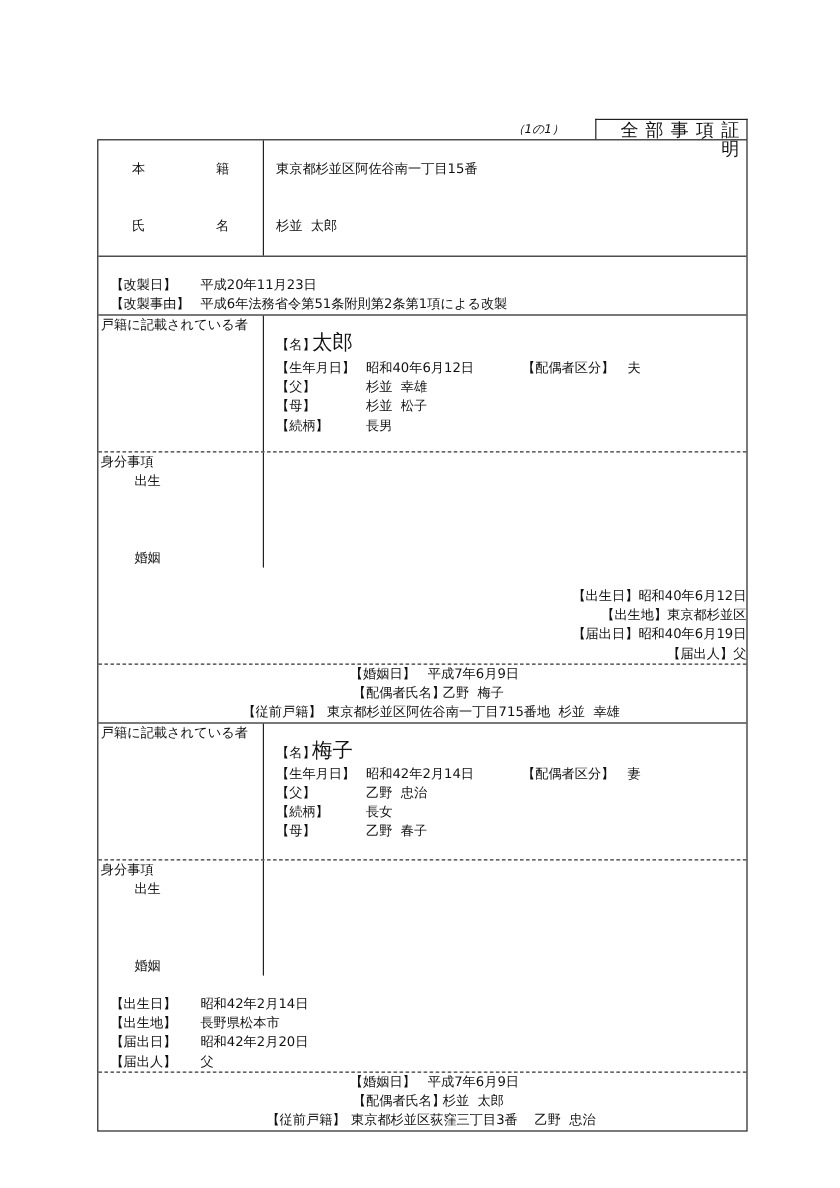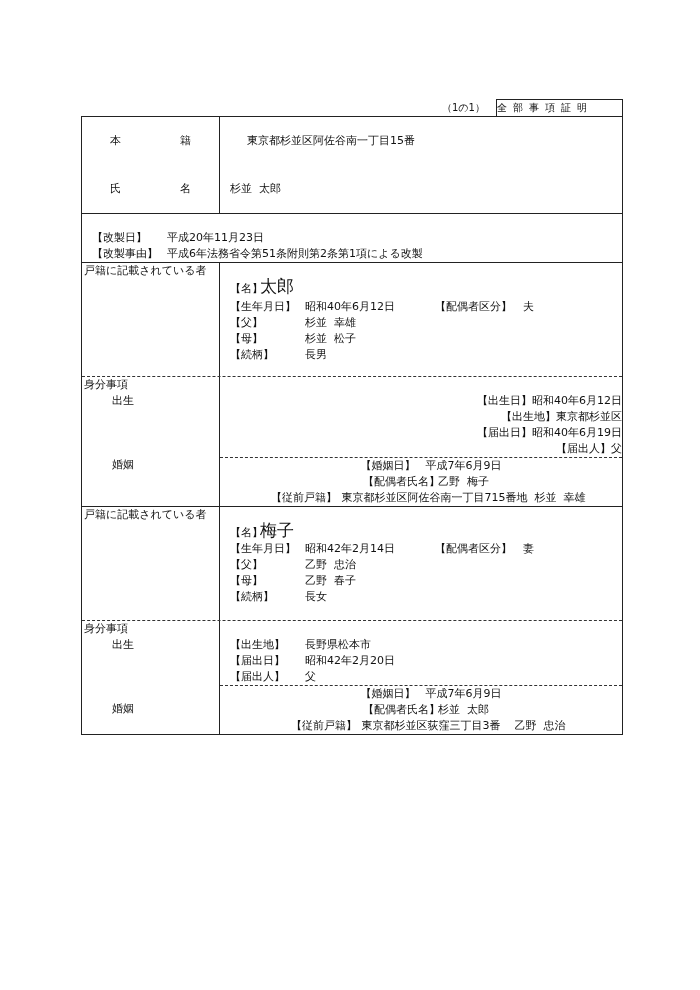--- a/index.html
+++ b/index.html
@@ -1,23 +1,23 @@
 <!DOCTYPE html>
 <html><head>
 <meta charset="utf-8">
 <style>
   html, body { margin: 0; padding: 0; background: #ffffff; }
   body { width: 700px; height: 990px; position: relative; font-family: "DejaVu Sans", sans-serif; color: #111; font-size: 11px; }
   .page-header { position: absolute; left: 400px; top: 99px; width: 222px; height: 17px; }
-  .page-count { position: absolute; left: 42px; top: 2px; font-size: 10px; }
-  .cert-box { position: absolute; left: 96px; top: 0; width: 125px; height: 16px; border: 1px solid #222; border-bottom: none; text-align: left; line-height: 16px; font-size: 10px; letter-spacing: 6px; }
+  .page-count { position: absolute; left: 27px; top: 2px; font-size: 10px; font-style: italic; }
+  .cert-box { position: absolute; left: 96px; top: 0; width: 125px; height: 16px; border: 1px solid #222; border-bottom: none; text-align: right; line-height: 16px; font-size: 15px; letter-spacing: 6px; }
   .doc { position: absolute; left: 81px; top: 116px; width: 540px; border: 1.5px solid #222; }
   .row { display: flex; border-top: 1.5px solid #222; }
   .row.first { border-top: none; }
-  .row.dashed { border-top: 1.5px dashed #333; }
+  .row.dashed { border-top: 1.5px dashed #333; flex-direction: column; }
   .lcol { width: 137px; border-right: 1.5px solid #222; position: relative; flex-shrink: 0; }
   .rcol { flex: 1; position: relative; }
   .line { height: 16px; line-height: 16px; white-space: nowrap; }
   .label-main { padding-left: 2px; }
   .label-sub { padding-left: 30px; }
   .key { display: inline-block; width: 75px; }
   .bigname { font-size: 17px; }
   .sub-dashed { border-top: 1.5px dashed #333; text-align: center; }
   .spread { display: flex; justify-content: space-between; padding: 0 28px 0 28px; }
 </style>
@@ -36,21 +36,21 @@
       <div class="spread line" style="position:absolute;top:16px;left:0;right:0;">
         <span>本</span>
         <span>籍</span>
       </div>
       <div class="spread line" style="position:absolute;top:64px;left:0;right:0;">
         <span>氏</span>
         <span>名</span>
       </div>
     </div>
     <div class="rcol">
-      <div class="line" style="position:absolute;top:16px;left:10px;margin-left:17px;">東京都杉並区阿佐谷南一丁目15番</div>
+      <div class="line" style="position:absolute;top:16px;left:10px;">東京都杉並区阿佐谷南一丁目15番</div>
       <div class="line" style="position:absolute;top:64px;left:10px;white-space:pre;">杉並  太郎</div>
     </div>
   </div>
 
   <div class="row" style="height:48px;">
     <div class="rcol" style="padding-left:10px;padding-top:16px;">
       <div class="line"><span class="key">【改製日】</span><span>平成20年11月23日</span></div>
       <div class="line"><span class="key">【改製事由】</span><span>平成6年法務省令第51条附則第2条第1項による改製</span></div>
     </div>
   </div>
@@ -99,34 +99,35 @@
       <div class="line label-main">戸籍に記載されている者</div>
     </div>
     <div class="rcol" style="padding-left:10px;">
       <div style="height:22px;margin-top:12px;line-height:22px;">
         <span style="display:inline-block;width:30px;">【名】</span><span class="bigname">梅子</span>
       </div>
       <div class="line" style="margin-top:0;">
         <span class="key">【生年月日】</span><span style="display:inline-block;width:130px;">昭和42年2月14日</span><span style="display:inline-block;width:88px;">【配偶者区分】</span><span>妻</span>
       </div>
       <div class="line"><span class="key">【父】</span><span style="white-space:pre">乙野  忠治</span></div>
+      <div class="line"><span class="key">【続柄】</span><span>長女</span></div>
       <div class="line"><span class="key">【母】</span><span style="white-space:pre">乙野  春子</span></div>
-      <div class="line"><span class="key">【続柄】</span><span>長女</span></div>
     </div>
   </div>
 
   <div class="row dashed">
     <div class="lcol">
       <div class="line label-main">身分事項</div>
       <div class="line label-sub">出生</div>
       <div style="height:48px;"></div>
       <div class="line label-sub">婚姻</div>
     </div>
     <div class="rcol">
       <div style="padding-left:10px;padding-top:16px;">
+        <div class="line"><span class="key">【出生日】</span><span>昭和42年2月14日</span></div>
         <div class="line"><span class="key">【出生地】</span><span>長野県松本市</span></div>
         <div class="line"><span class="key">【届出日】</span><span>昭和42年2月20日</span></div>
         <div class="line"><span class="key">【届出人】</span><span>父</span></div>
       </div>
       <div class="sub-dashed" style="padding-left:10px;">
         <div class="line"><span class="key">【婚姻日】</span><span>平成7年6月9日</span></div>
         <div class="line"><span class="key">【配偶者氏名】</span><span style="white-space:pre">杉並  太郎</span></div>
         <div class="line"><span class="key">【従前戸籍】</span><span style="white-space:pre">東京都杉並区荻窪三丁目3番    乙野  忠治</span></div>
       </div>
     </div>

